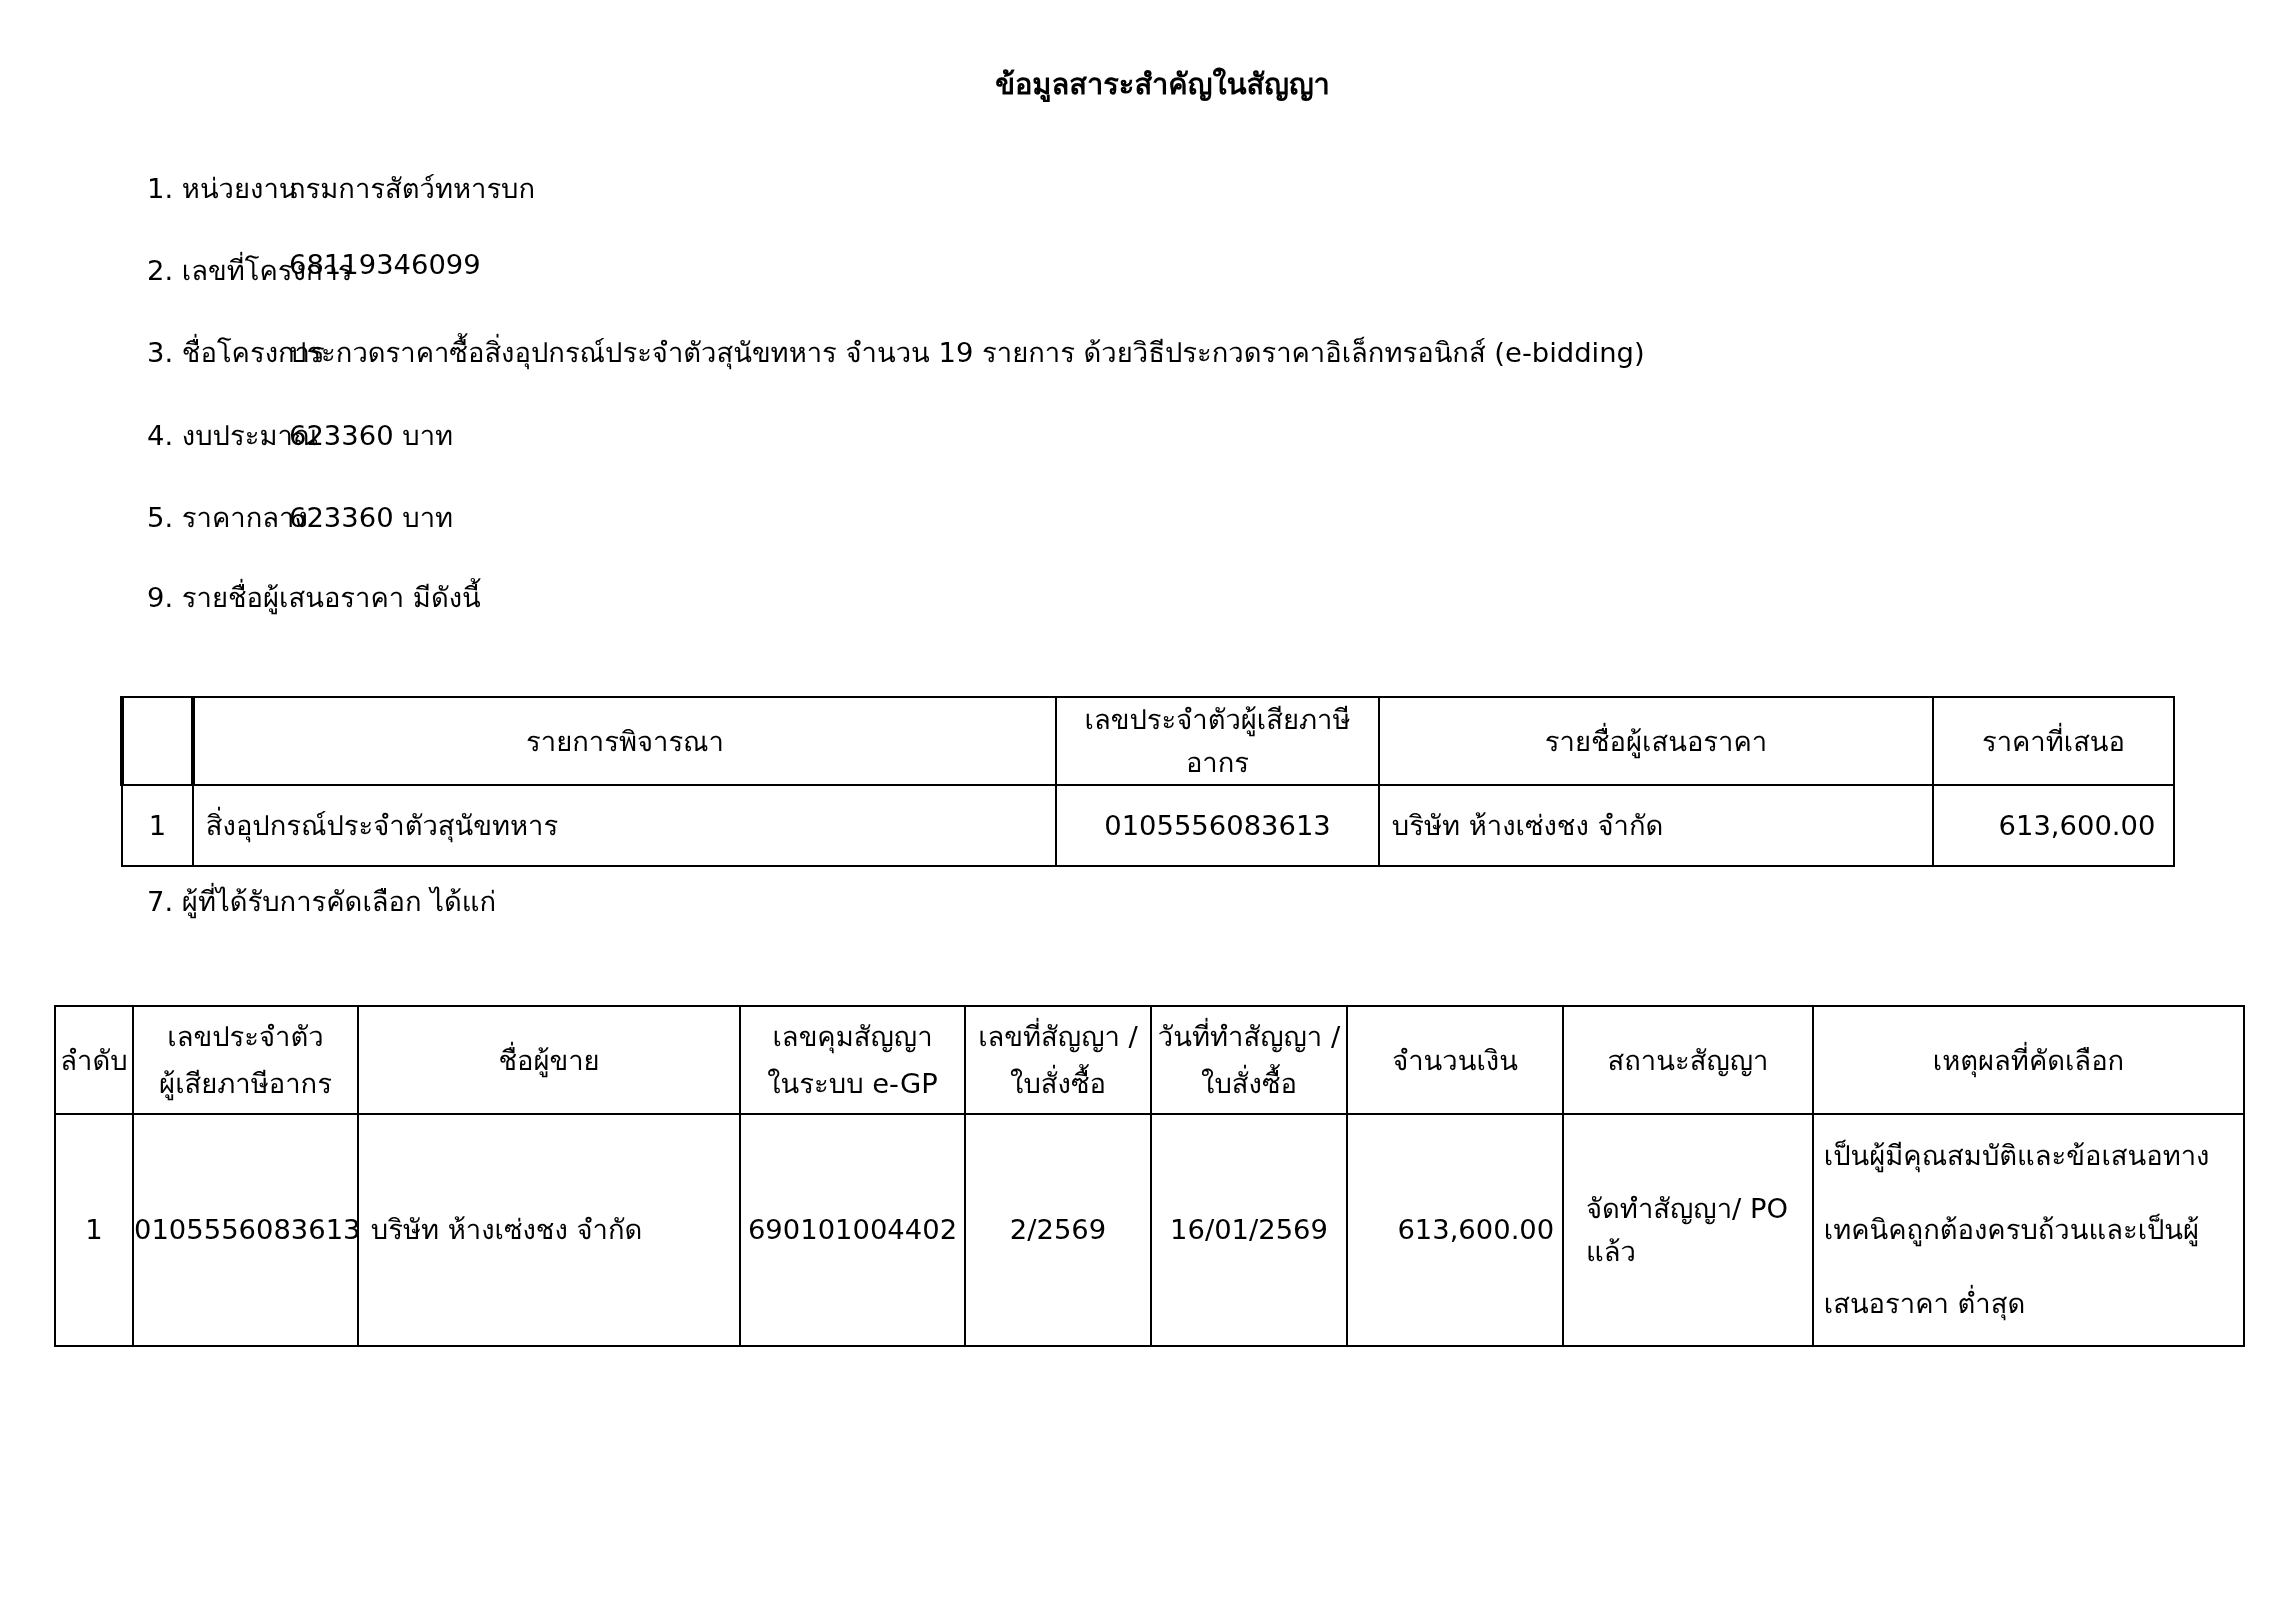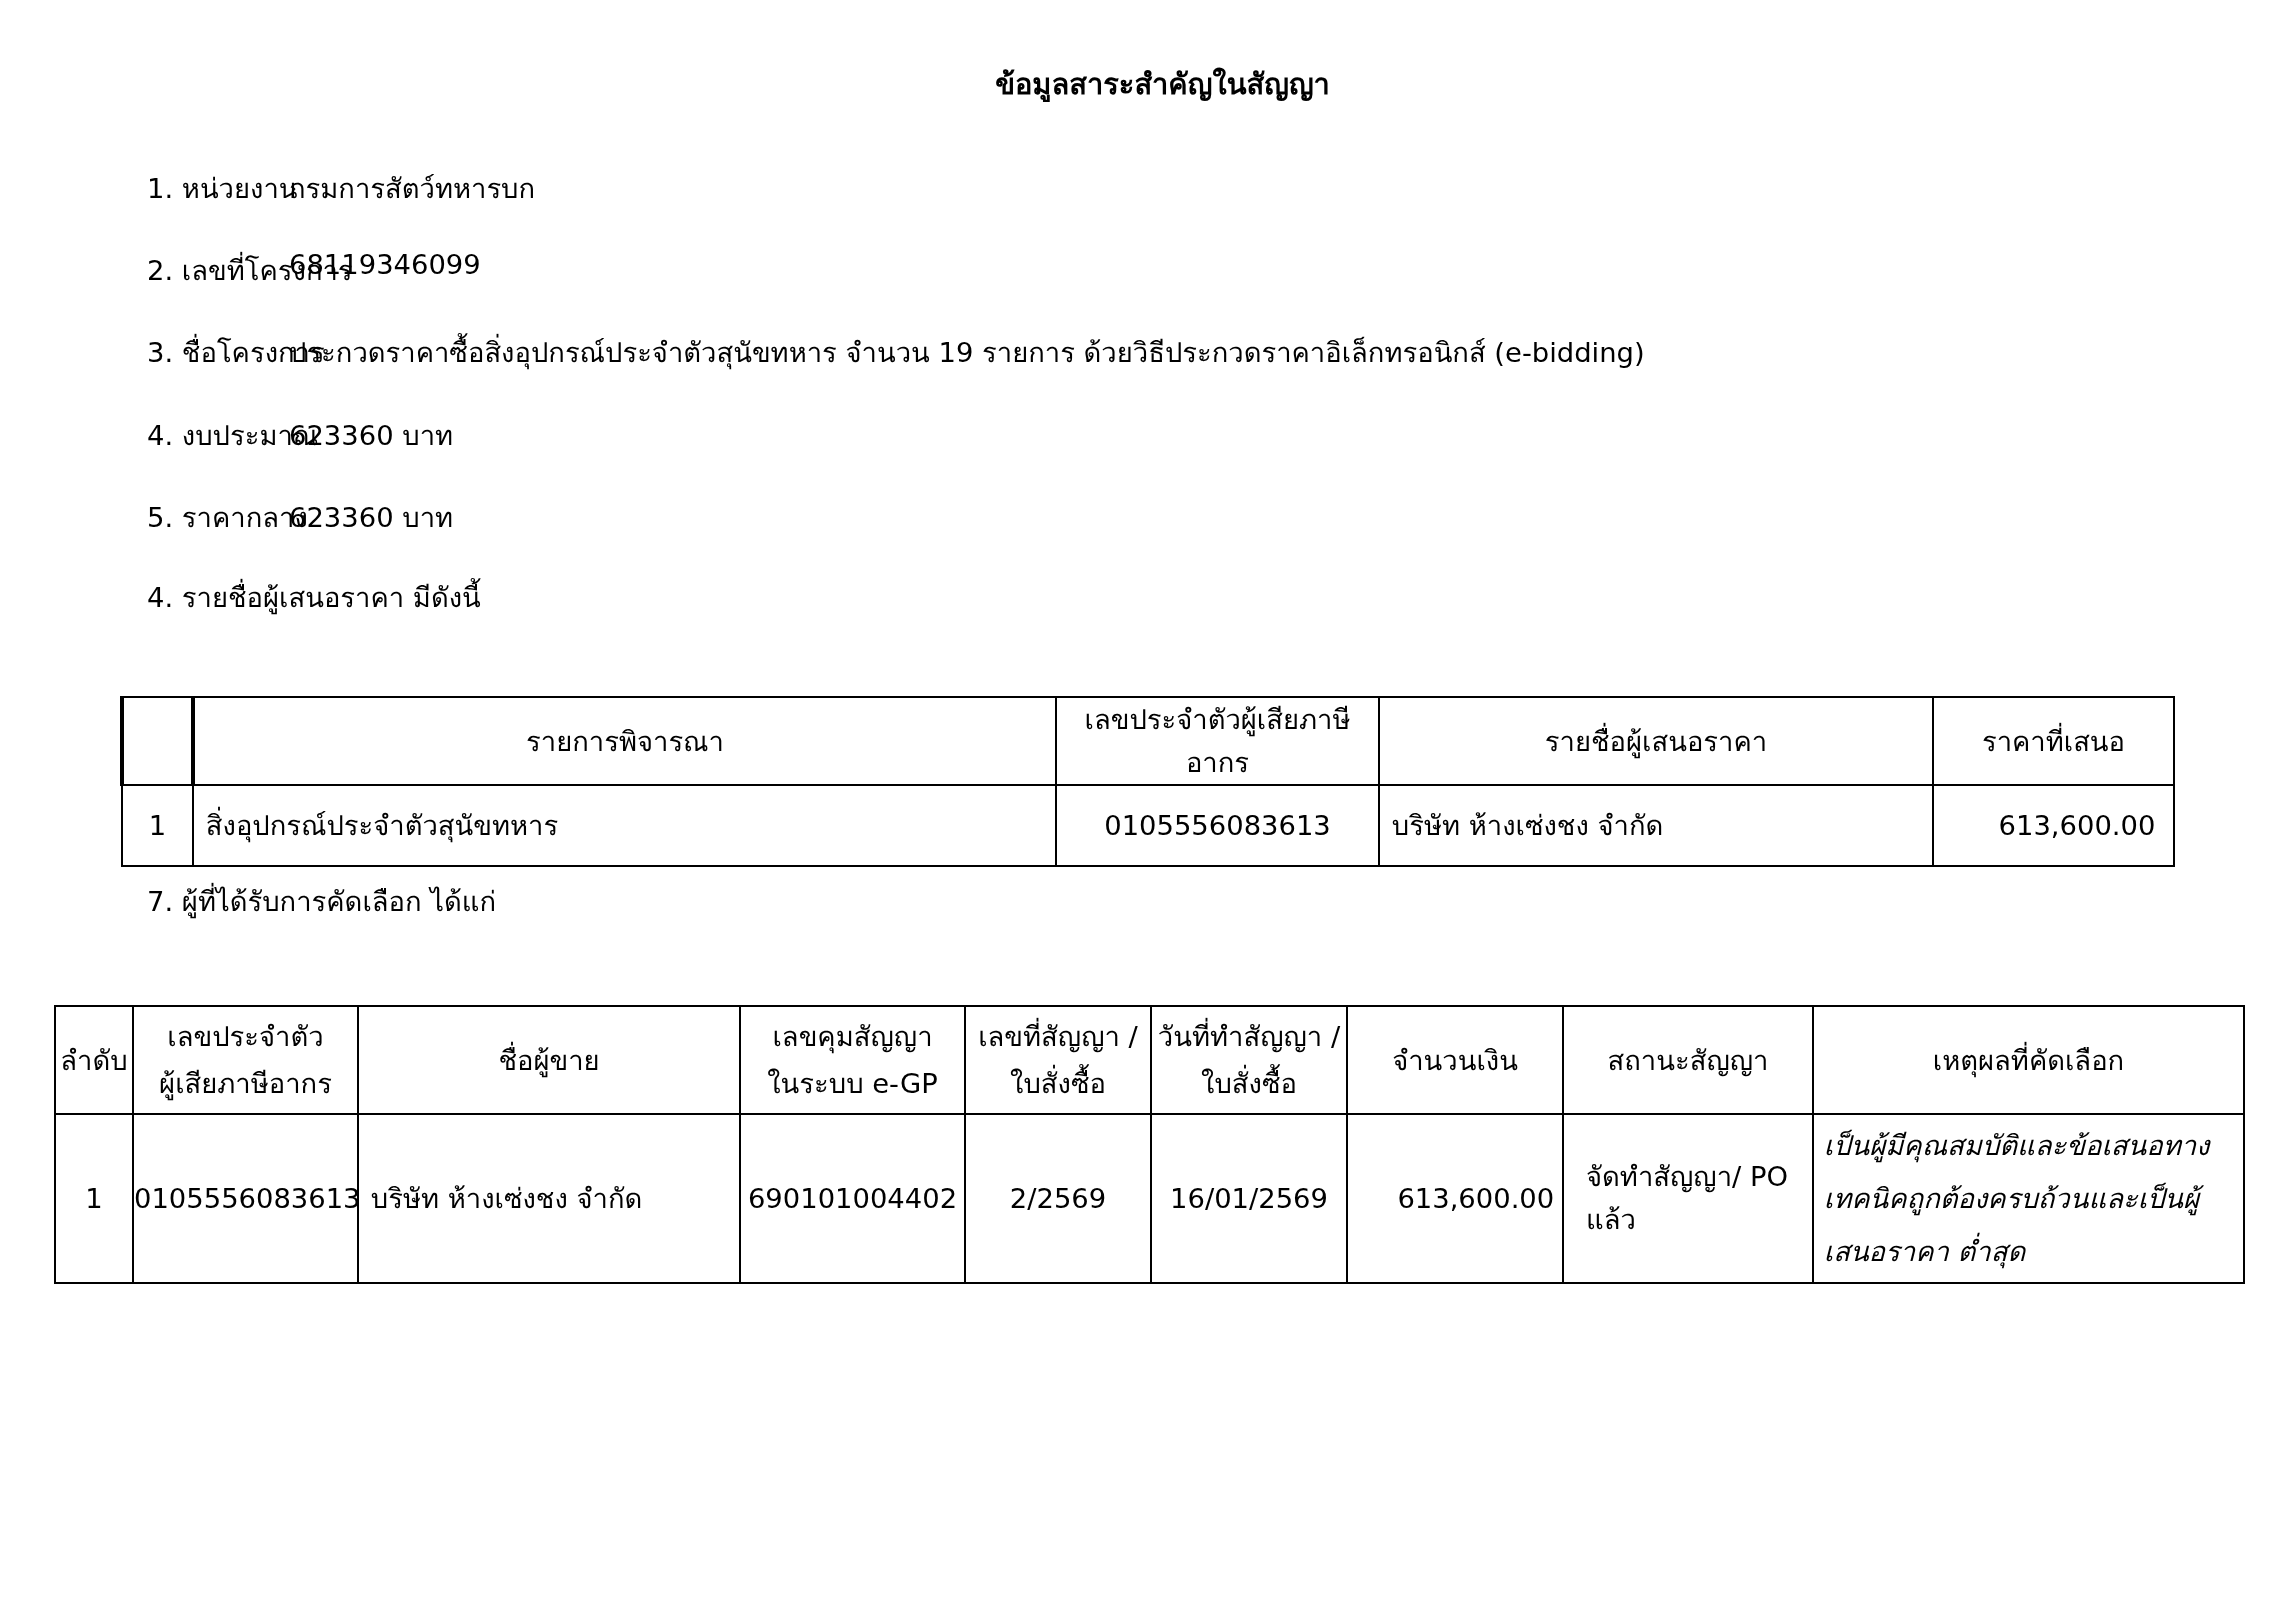--- a/index.html
+++ b/index.html
@@ -46,23 +46,22 @@
   #bidders-table th { height: 78px; }
   #bidders-table td { height: 81px; }
   #bidders-table th.corner { border-left-width: 4.9px; border-right-width: 4.9px; }
 
   #selected-table { left: 54px; top: 961px; width: 2191px; }
   #selected-table th { height: 108px; line-height: 47px; }
   #selected-table td { height: 147px; }
   #selected-table td.reason {
     vertical-align: top;
     padding: 3.9px 7.8px 3.9px 9.8px;
-    line-height: 53px;
+    line-height: 74px;
     white-space: normal;
-    font-style: italic;
   }
   #selected-table td.status { padding-left: 22px; padding-right: 3.9px; }
   #selected-table td.amount { padding-right: 7.8px; }
 </style>
 </head>
 <body>
 
 <div class="page">
 
   <div class="doc-title">ข้อมูลสาระสำคัญในสัญญา</div>
@@ -81,21 +80,21 @@
   </div>
   <div class="field-row" style="top:414px">
     <span class="field-label">4. งบประมาณ</span>
     <span class="field-value">623360 บาท</span>
   </div>
   <div class="field-row" style="top:496px">
     <span class="field-label">5. ราคากลาง</span>
     <span class="field-value">623360 บาท</span>
   </div>
 
-  <div class="section-label" style="top:576px">4. รายชื่อผู้เสนอราคา มีดังนี้</div>
+  <div class="section-label" style="top:576px">9. รายชื่อผู้เสนอราคา มีดังนี้</div>
 
   <table id="bidders-table">
     <colgroup>
       <col style="width:71px">
         <col style="width:863px">
         <col style="width:323px">
         <col style="width:554px">
         <col style="width:241px">
     </colgroup>
     <tbody>

